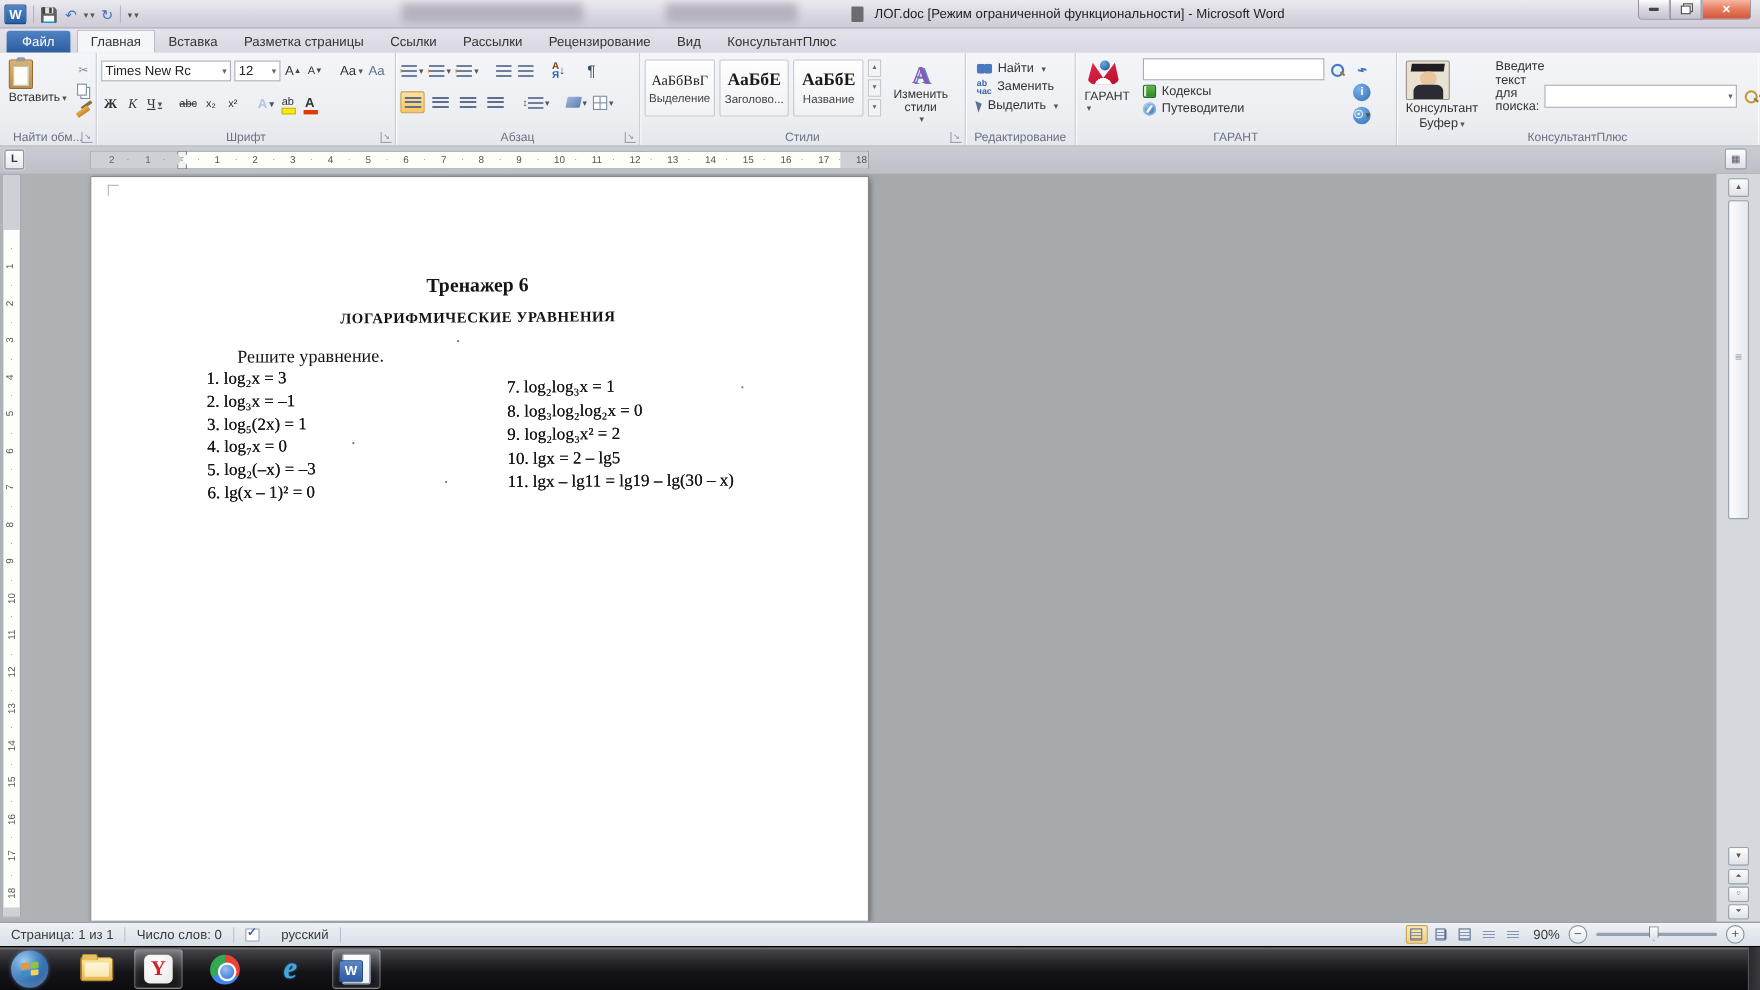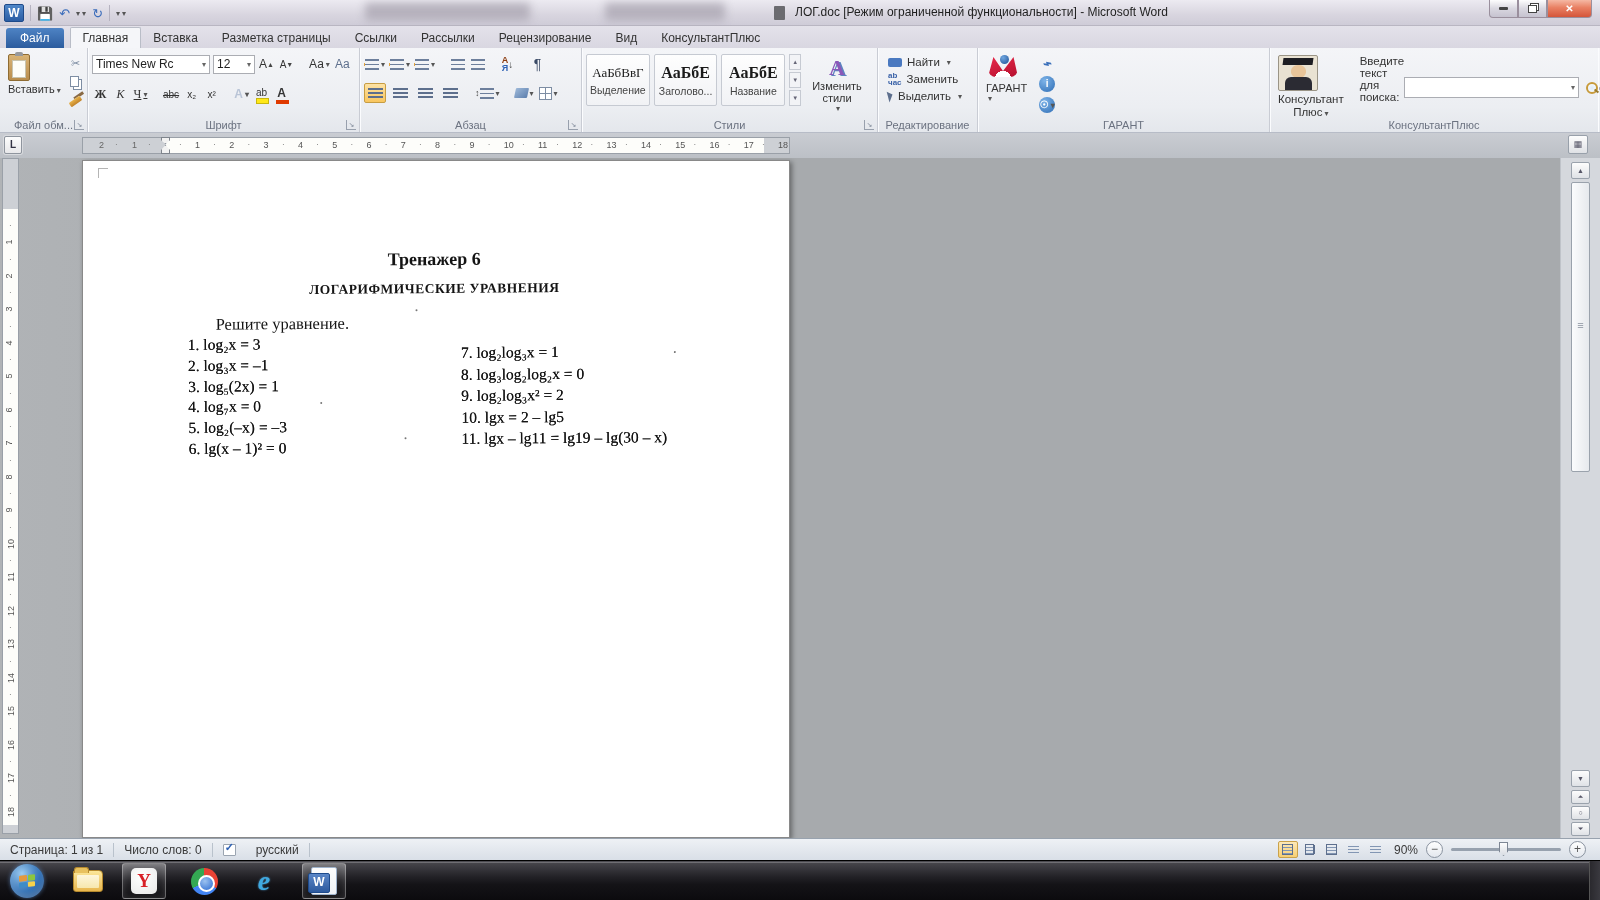--- a/index.html
+++ b/index.html
@@ -242,21 +242,21 @@
       <div class="minicol">
         <div class="mini" style="color:#7d8da3;">✂</div>
         <div class="mini">
             <span class="copyico"></span>
           </div>
         <div class="mini">
             <span class="brushico"></span>
           </div>
       </div>
     </div>
-    <div class="grplabel">Файл обм...</div>
+    <div class="grplabel">Найти обм...</div>
     <div class="launcher">↘</div>
   </div>
 
   <div class="group" style="width:272px;">
     <div class="fontrow">
       <div class="inputbox" style="width:118px;">
         <span>Times New Rc</span>
           <span class="dd2">▾</span>
       </div>
       <div class="inputbox" style="width:42px;">
@@ -416,39 +416,53 @@
         </div>
     </div>
     <div class="grplabel">Редактирование</div>
   </div>
 
   <div class="group" style="width:292px;">
     <div style="display:flex; gap:8px; padding-top:1px;">
       <div class="bigbtn dd">
         <div class="garico"></div>
         <span>ГАРАНТ</span>
+      </div>
+      <div style="display:flex; flex-direction:column; gap:4px;">
+        <div style="display:flex; align-items:center; gap:5px;">
+          <div class="garinput"></div>
+          <span class="mag"></span>
+        </div>
+        <div class="editrow">
+            <span class="bookico"></span>
+            <span>Кодексы</span>
+          </div>
+        <div class="editrow">
+            <span class="compico"></span>
+            <span>Путеводители</span>
+          </div>
       </div>
       <div style="display:flex; flex-direction:column; gap:5px; align-items:center; padding-top:2px;">
         <span class="linkico">⌁</span>
         <span class="miniblue">i</span>
         <span class="miniblue dd">☉</span>
       </div>
     </div>
     <div class="grplabel">ГАРАНТ</div>
   </div>
 
   <div class="group" style="width:328px; border-right:none;">
     <div style="display:flex; gap:12px; padding-top:1px;">
       <div class="bigbtn">
         <div class="consico">
           <div class="hat"></div>
             <div class="face"></div>
             <div class="robe"></div>
         </div>
-        <div class="conslabel"><span>Консультант</span><br><span class="dd">Плюс</span></div>
+        <div class="conslabel"><span>Консультант</span><br><span class="dd">Буфер</span></div>
       </div>
       <div style="display:flex; flex-direction:row;">
         <div class="srchlabel">Введите текст для поиска:</div>
         <div style="display:flex; align-items:center; gap:6px;">
           <div class="consinput">
               <span class="dd2" style="margin-left:auto;padding-right:3px;font-size:8px;color:#666;">▾</span>
             </div>
           <span class="mag gold"></span>
         </div>
         <div class="editrow" style="margin-top:6px;">

